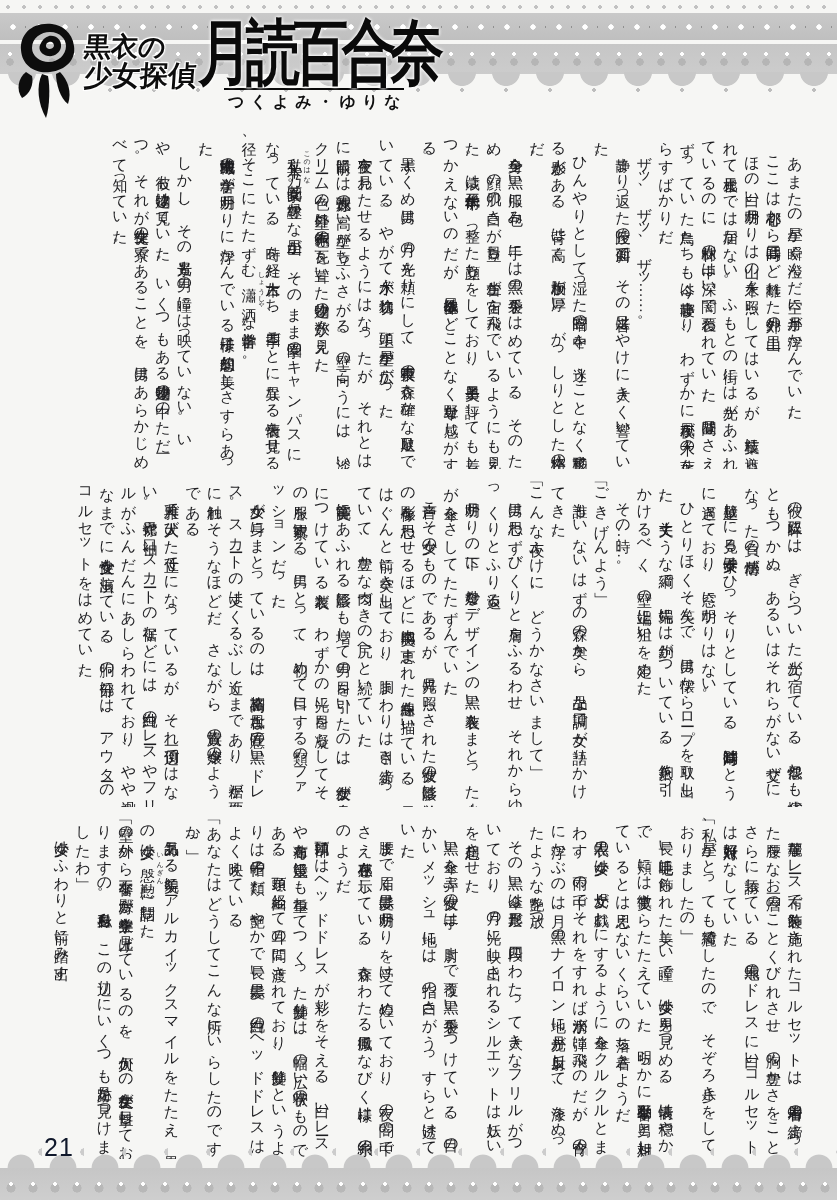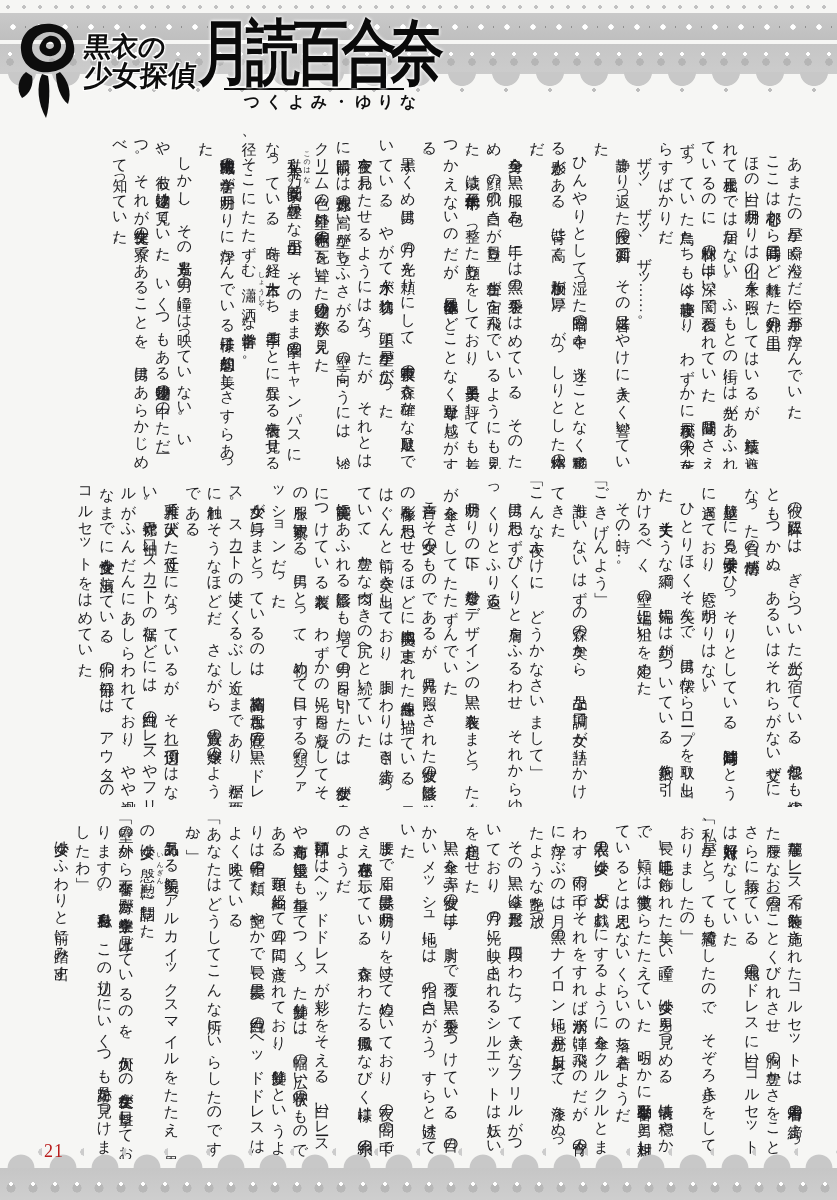--- a/index.html
+++ b/index.html
@@ -58,41 +58,40 @@
   .main-title{
     font-size:54px;font-weight:bold;color:#0a0a0a;letter-spacing:-6px;line-height:1;
     display:inline-block;transform:scaleY(1.32);transform-origin:top left;white-space:nowrap;
     text-shadow:0 0 3px #fff,0 0 3px #fff;
   }
   .title-rule{height:2px;background:#0a0a0a;margin:16px 0 2px 26px;width:180px;}
   .title-kana{
     font-family:"Liberation Sans","DejaVu Sans",sans-serif;
     font-weight:bold;font-size:16px;color:#101010;letter-spacing:6px;margin-left:30px;white-space:nowrap;
     text-shadow:0 0 2px #fff;
-    text-align:center;
   }
 
   
   .text-block{
     position:absolute;right:32px;width:762px;
     writing-mode:vertical-rl;-webkit-writing-mode:vertical-rl;
     color:#1d1d20;font-size:15px;line-height:21.5px;letter-spacing:0.4px;
     overflow:hidden;
   }
   .text-block p{margin:0;text-indent:1em;}
   .text-block p.dialog{text-indent:0;}
   .text-block rt{font-size:7px;letter-spacing:0;}
   #block-1{top:131px;height:338px;}
   #block-2{top:477px;height:330px;}
   #block-3{top:815px;height:344px;}
 
   .page-number{
     position:absolute;left:44px;bottom:38px;z-index:6;
-    font-family:Liberation Serif, serif;
-    font-size:18px;color:#b91c1c;letter-spacing:1px;
+    font-family:Liberation Sans, sans-serif;
+    font-size:25px;color:#0f172a;letter-spacing:1px;
   }
 </style>
 </head>
 <body>
 
 <div class="page">
 
   <div class="lace-top"></div>
 
   <div class="title-logo">

